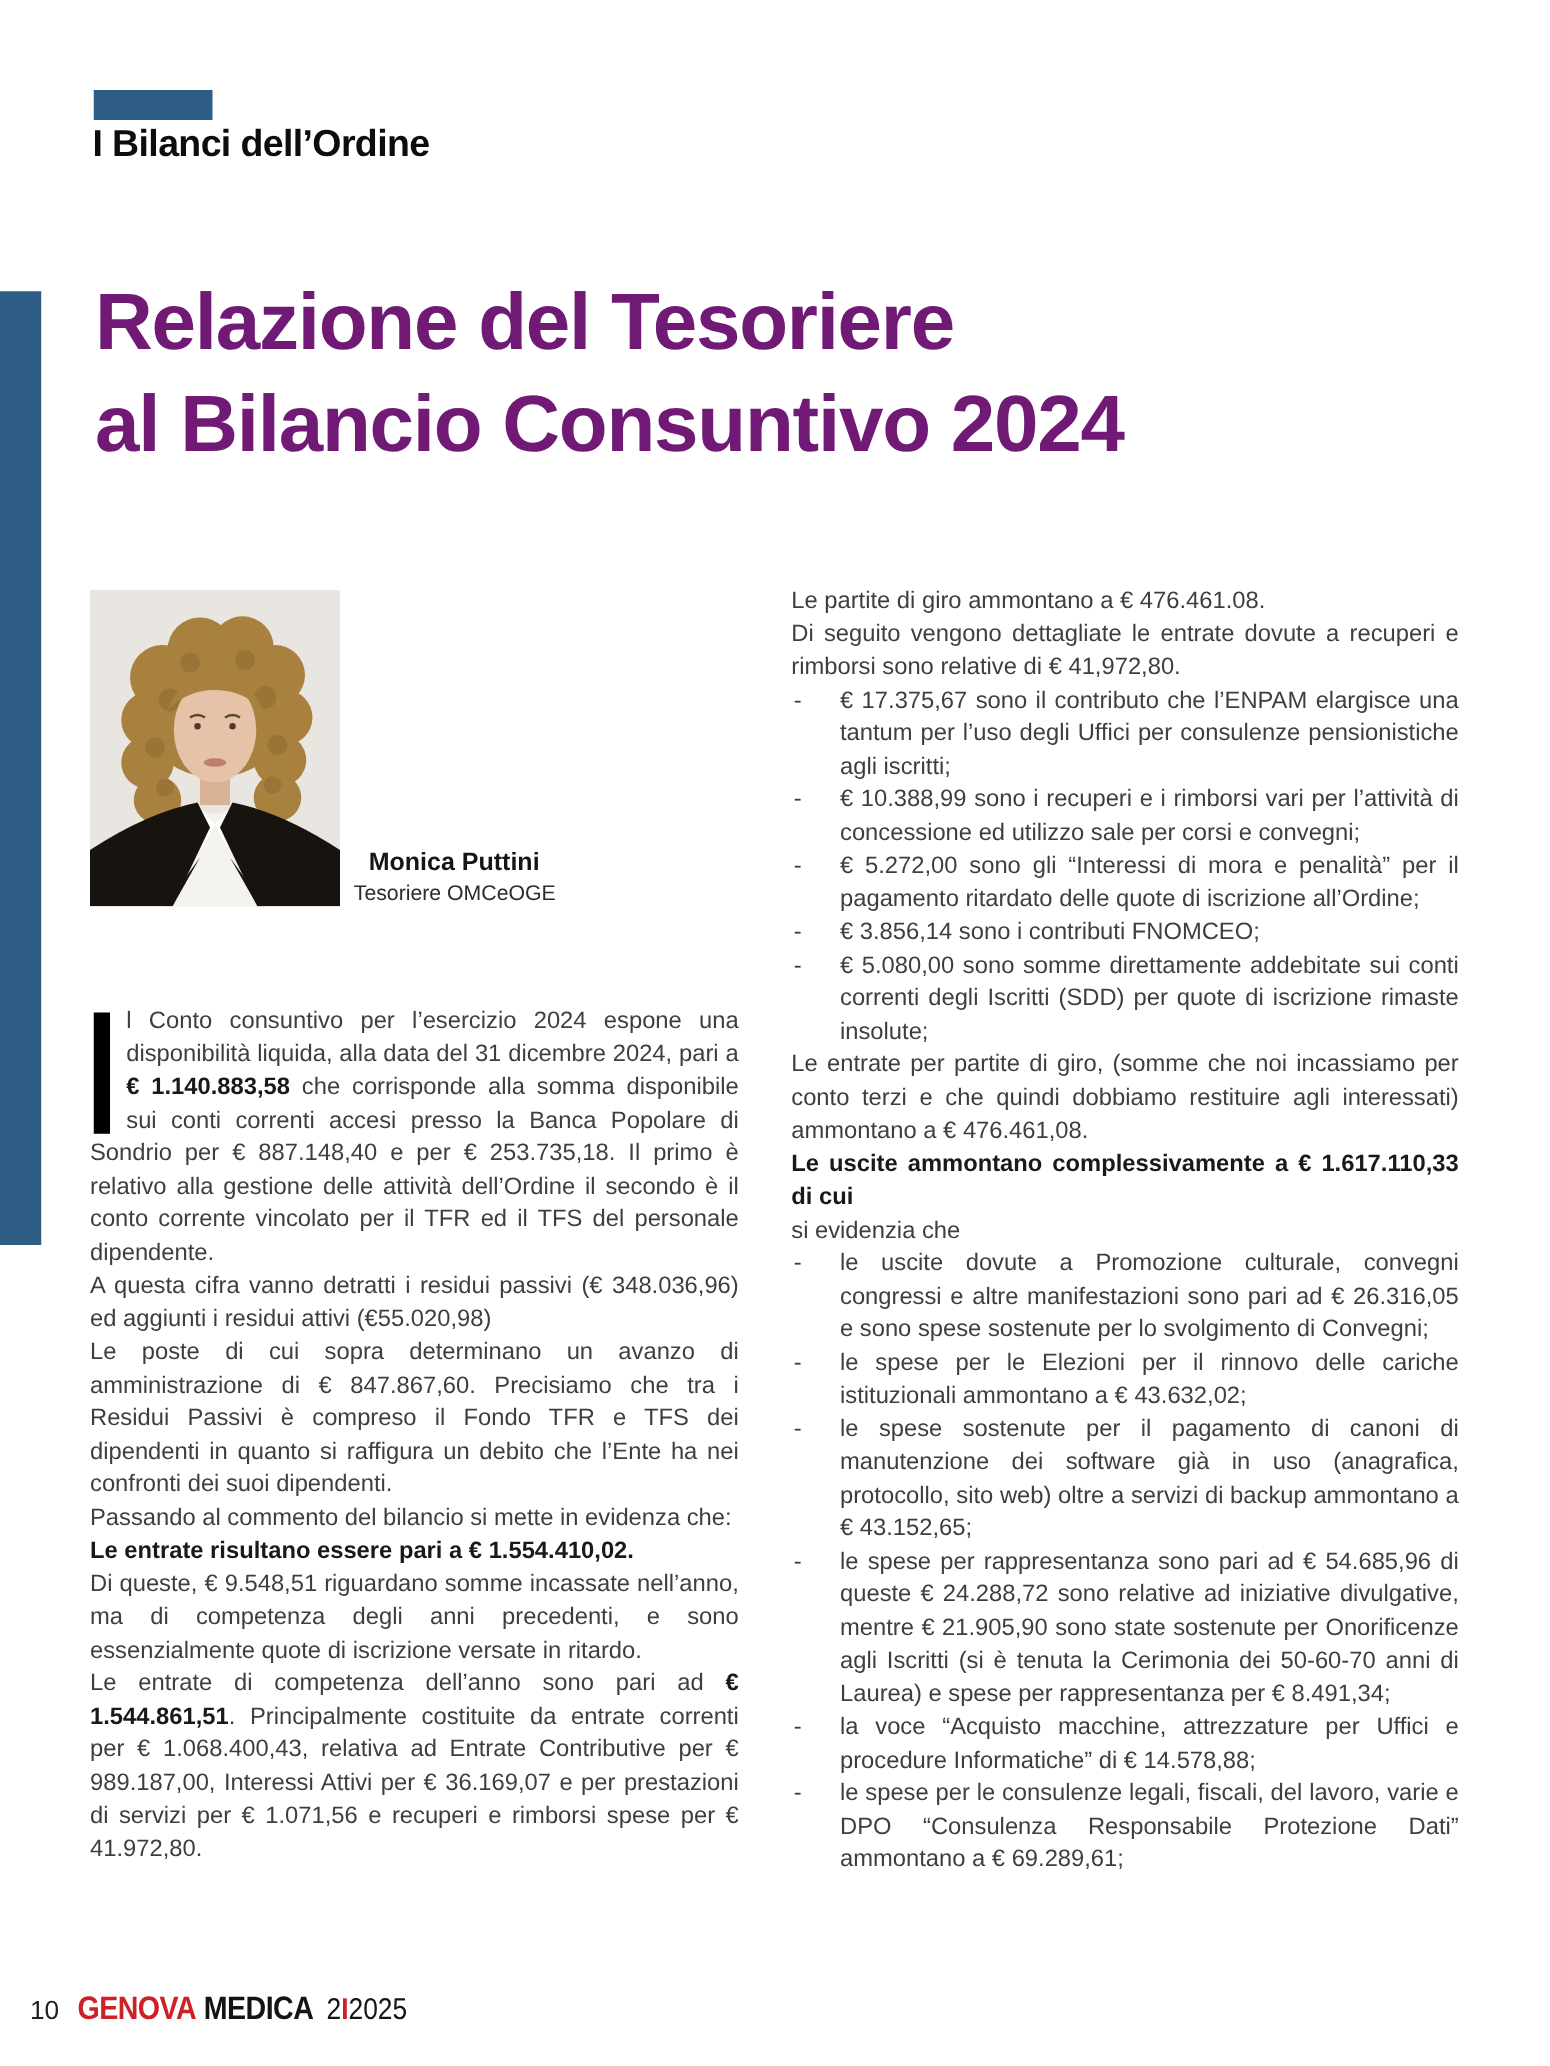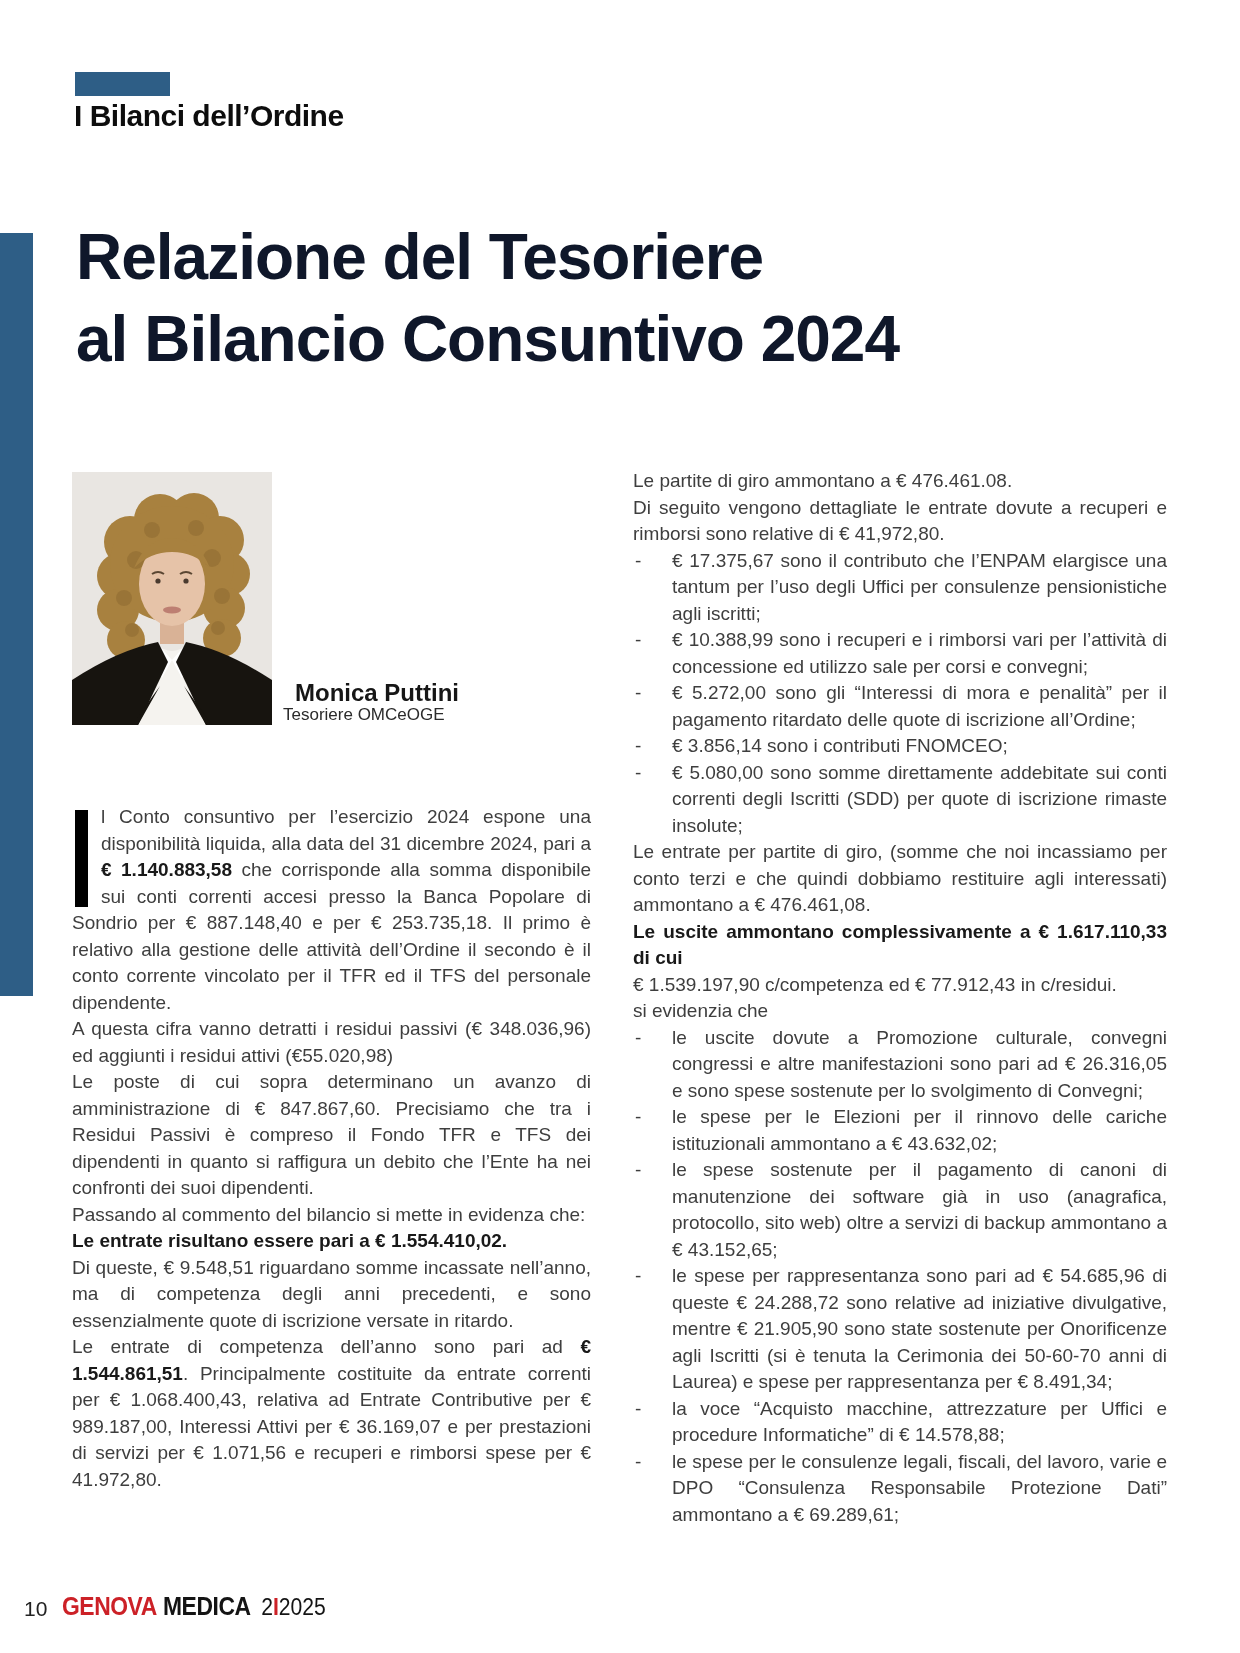--- a/index.html
+++ b/index.html
@@ -6,24 +6,24 @@
   .page{
     position:relative;width:1240px;height:1653px;background:#fff;overflow:hidden;
     font-family:"Liberation Sans",sans-serif;
   }
   
   .kicker-bar{position:absolute;left:75px;top:72px;width:95px;height:24px;background:#2e5e86;}
   .kicker{position:absolute;left:74px;top:99px;font-size:30px;font-weight:bold;color:#0d0d0d;letter-spacing:-0.5px;}
   
   .side-bar{position:absolute;left:0;top:233px;width:33px;height:763px;background:#2e5e86;}
   h1.title{position:absolute;left:76px;top:216px;margin:0;font-size:64px;line-height:82px;
-    font-weight:600;color:#0f172a;letter-spacing:-1px;white-space:nowrap;}
+    font-weight:600;color:#701a75;letter-spacing:-1px;white-space:nowrap;}
   
   .photo{position:absolute;left:72px;top:472px;width:200px;height:253px;}
-  .author-name{position:absolute;left:295px;top:679px;font-size:24px;font-weight:bold;color:#161616;}
+  .author-name{position:absolute;left:295px;top:679px;font-size:20px;font-weight:bold;color:#161616;}
   .author-role{position:absolute;left:283px;top:705px;font-size:17px;color:#2b2b2b;}
   
   .col{position:absolute;font-size:19px;line-height:26.5px;color:#3e3e3e;text-align:justify;}
   .col-left{left:72px;top:792px;width:519px;margin-top:12px;}
   .col-right{left:633px;top:468px;width:534px;}
   p.para{margin:0;}
   .col b{font-weight:bold;color:#191919;}
   .g0{margin-top:0;}.g1{margin-top:27px;}.g2{margin-top:50px;}
   .dropcap{display:block;float:left;width:13px;height:97px;background:#000;color:transparent;
     overflow:hidden;margin:6px 13px 2px 3px;}
@@ -113,21 +113,20 @@
       <p class="para g1"><span>Di seguito vengono dettagliate le entrate dovute a recuperi e rimborsi sono relative di € 41,972,80.</span></p>
       <div class="block g0">
         <div class="bullet"><span class="dash">-</span><span>€ 17.375,67 sono il contributo che l’ENPAM elargisce una tantum per l’uso degli Uffici per consulenze pensionistiche agli iscritti;</span></div>
         <div class="bullet"><span class="dash">-</span><span>€ 10.388,99 sono i recuperi e i rimborsi vari  per l’attività di concessione ed utilizzo sale per corsi e convegni;</span></div>
         <div class="bullet"><span class="dash">-</span><span>€ 5.272,00 sono gli “Interessi di mora e penalità” per il pagamento ritardato delle quote di iscrizione all’Ordine;</span></div>
         <div class="bullet"><span class="dash">-</span><span>€ 3.856,14 sono i contributi FNOMCEO;</span></div>
         <div class="bullet"><span class="dash">-</span><span>€ 5.080,00 sono somme direttamente addebitate sui conti correnti degli Iscritti (SDD) per quote di iscrizione rimaste insolute;</span></div>
       </div>
       <p class="para g1"><span>Le entrate per partite di giro, (somme che noi incassiamo per conto terzi e che quindi dobbiamo restituire agli interessati) ammontano a € 476.461,08.</span></p>
       <p class="para g1"><b>Le uscite ammontano complessivamente a € 1.617.110,33 di cui</b></p>
-      <p class="para g0"><span>€ 1.539.197,90 c/competenza ed € 77.912,43 in c/residui.</span></p>
       <p class="para g2"><span>si evidenzia che</span></p>
       <div class="block g0">
         <div class="bullet"><span class="dash">-</span><span>le uscite dovute a Promozione culturale, convegni congressi e altre manifestazioni sono pari ad € 26.316,05 e sono spese sostenute  per lo svolgimento di Convegni;</span></div>
         <div class="bullet"><span class="dash">-</span><span>le spese per le Elezioni per il rinnovo delle cariche istituzionali ammontano a € 43.632,02;</span></div>
         <div class="bullet"><span class="dash">-</span><span>le spese sostenute per il pagamento di canoni di manutenzione dei software già in uso (anagrafica, protocollo, sito web) oltre a servizi di backup ammontano a € 43.152,65;</span></div>
         <div class="bullet"><span class="dash">-</span><span>le spese per rappresentanza sono pari ad € 54.685,96 di queste € 24.288,72 sono relative ad iniziative divulgative, mentre € 21.905,90 sono state sostenute per Onorificenze agli Iscritti (si è tenuta la Cerimonia dei 50-60-70 anni di Laurea) e spese per rappresentanza per € 8.491,34;</span></div>
         <div class="bullet"><span class="dash">-</span><span>la voce “Acquisto macchine, attrezzature per Uffici e procedure Informatiche” di € 14.578,88;</span></div>
         <div class="bullet"><span class="dash">-</span><span>le spese per le consulenze legali, fiscali, del lavoro,  varie e DPO “Consulenza Responsabile Protezione Dati”  ammontano a € 69.289,61;</span></div>
       </div>
     </div>

